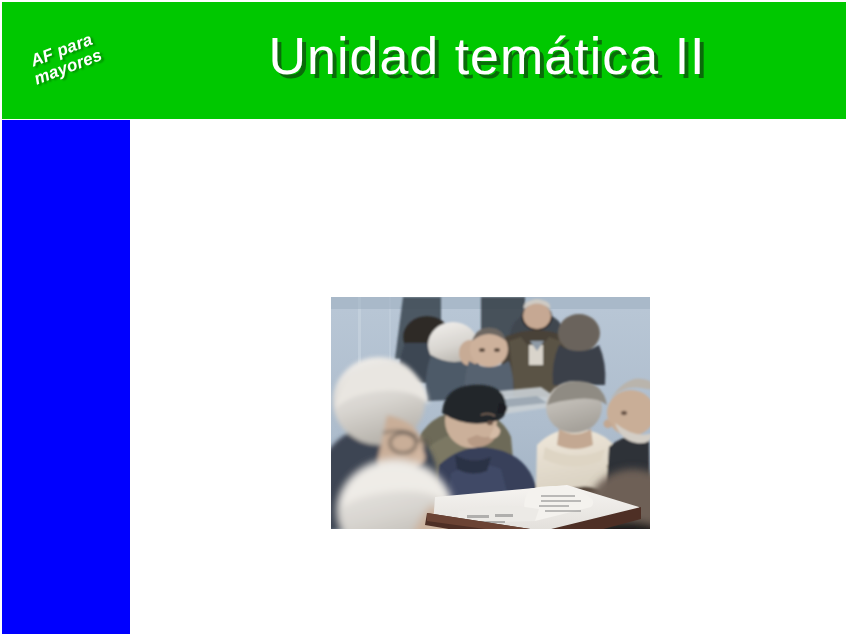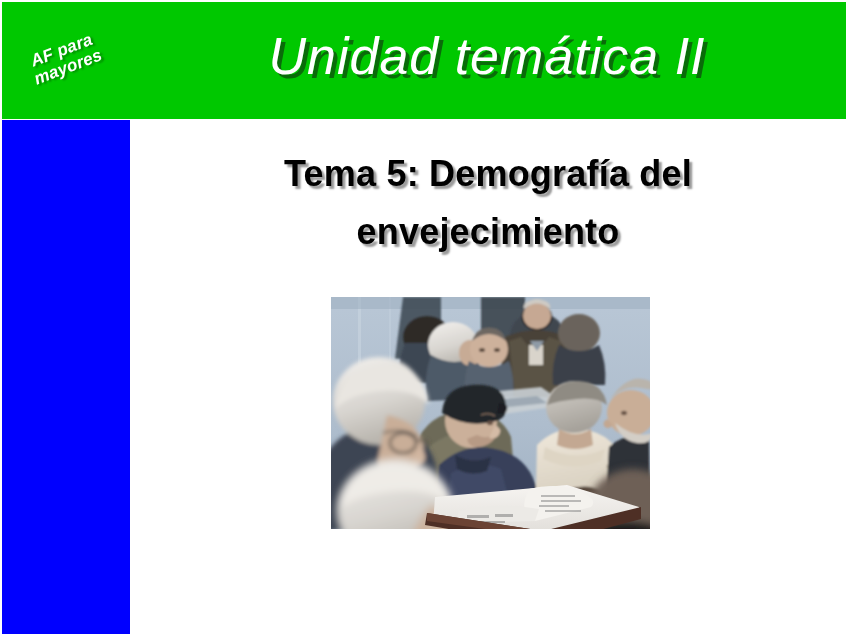--- a/index.html
+++ b/index.html
@@ -63,21 +63,20 @@
     left: 130px;
     top: 26px;
     width: 714px;
     text-align: center;
     color: #ffffff;
     font-size: 52px;
     font-weight: normal;
     letter-spacing: 1px;
     white-space: nowrap;
     text-shadow: 4px 4px 0 #0a6b0a;
-    font-style: italic;
   }
 
   
   .sidebar {
     position: absolute;
     left: 2px;
     top: 120px;
     width: 128px;
     height: 514px;
     background: #0000ff;
@@ -131,24 +130,20 @@
     <span class="logo-line">AF para</span>
     <span class="logo-line">mayores</span>
   </div>
 
   <div class="banner-title">Unidad temática II</div>
 
   <div class="sidebar"></div>
 
   <div class="content">
 
-    <div class="subtitle">
-      <span>Tema 5: Demografía del</span>
-      <span class="l2">envejecimiento</span>
-    </div>
 
     <div class="photo">
       <svg width="319" height="232" viewBox="0 0 319 232" role="img">
         <defs>
           <linearGradient id="wallg" x1="0" y1="0" x2="0" y2="1">
             <stop offset="0%" stop-color="#b9c7d6"></stop>
             <stop offset="55%" stop-color="#aebdcd"></stop>
             <stop offset="100%" stop-color="#9fb0c2"></stop>
           </linearGradient>
           <linearGradient id="hairW" x1="0" y1="0" x2="0.3" y2="1">

